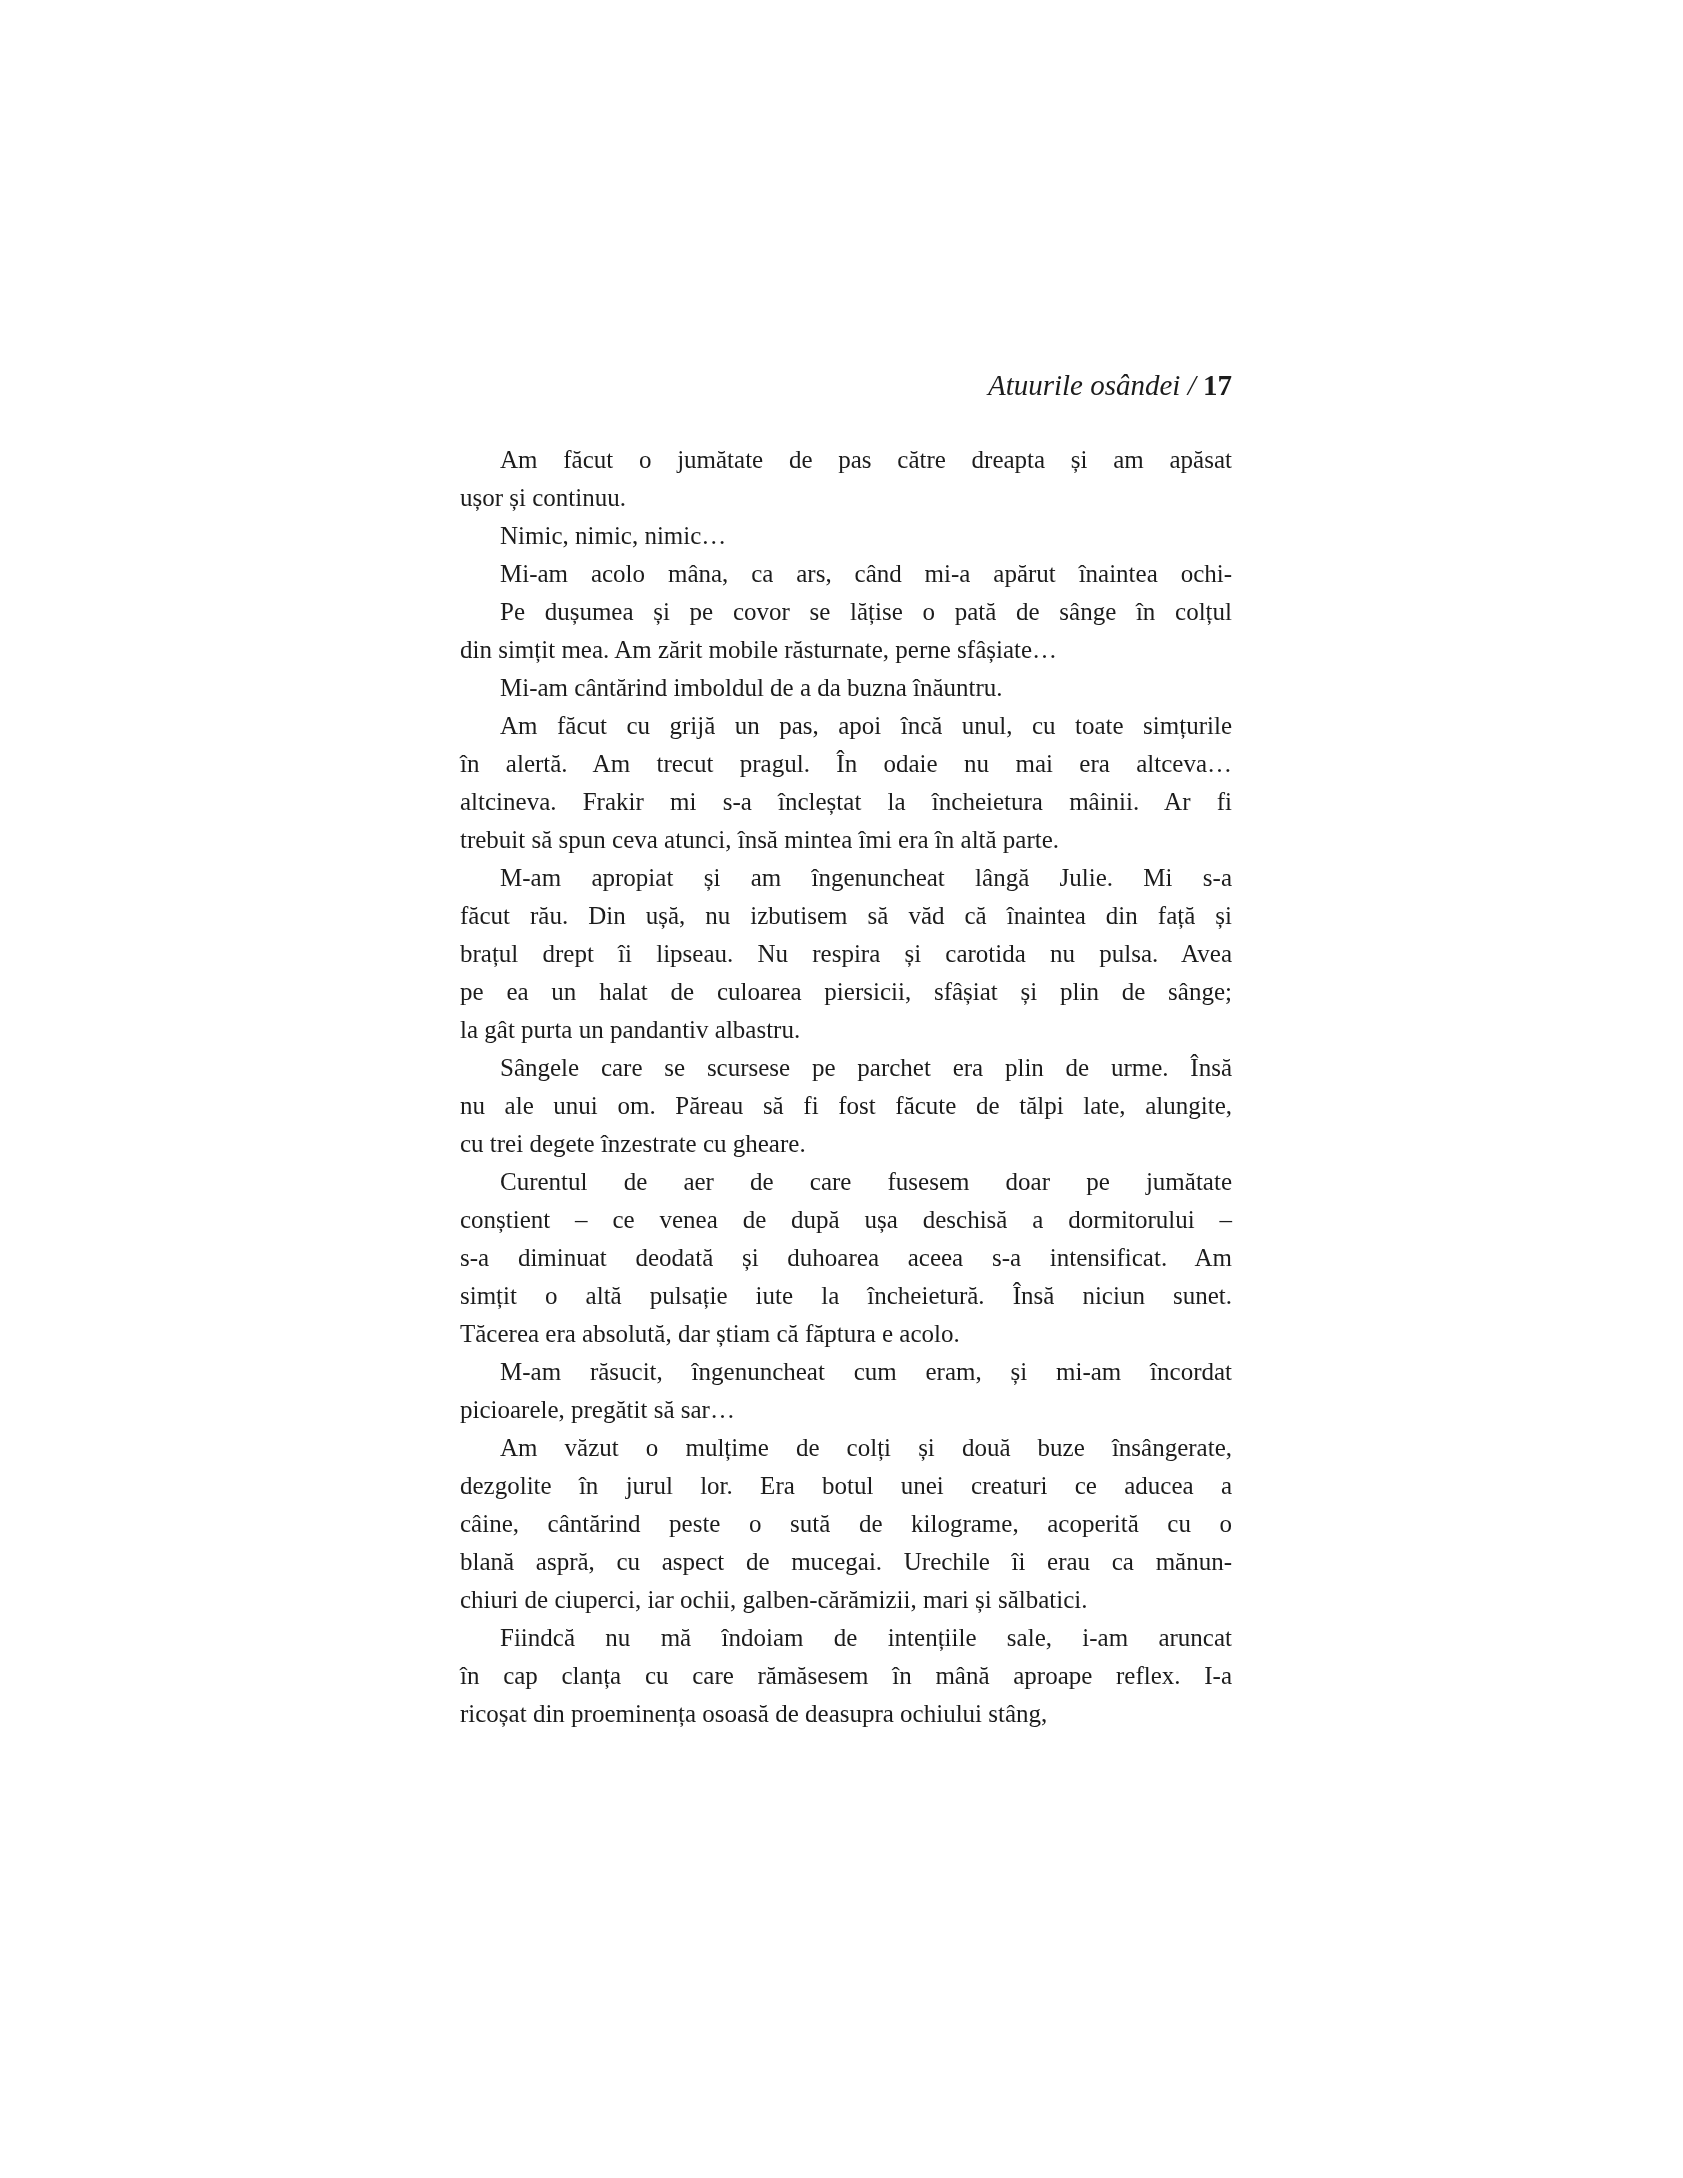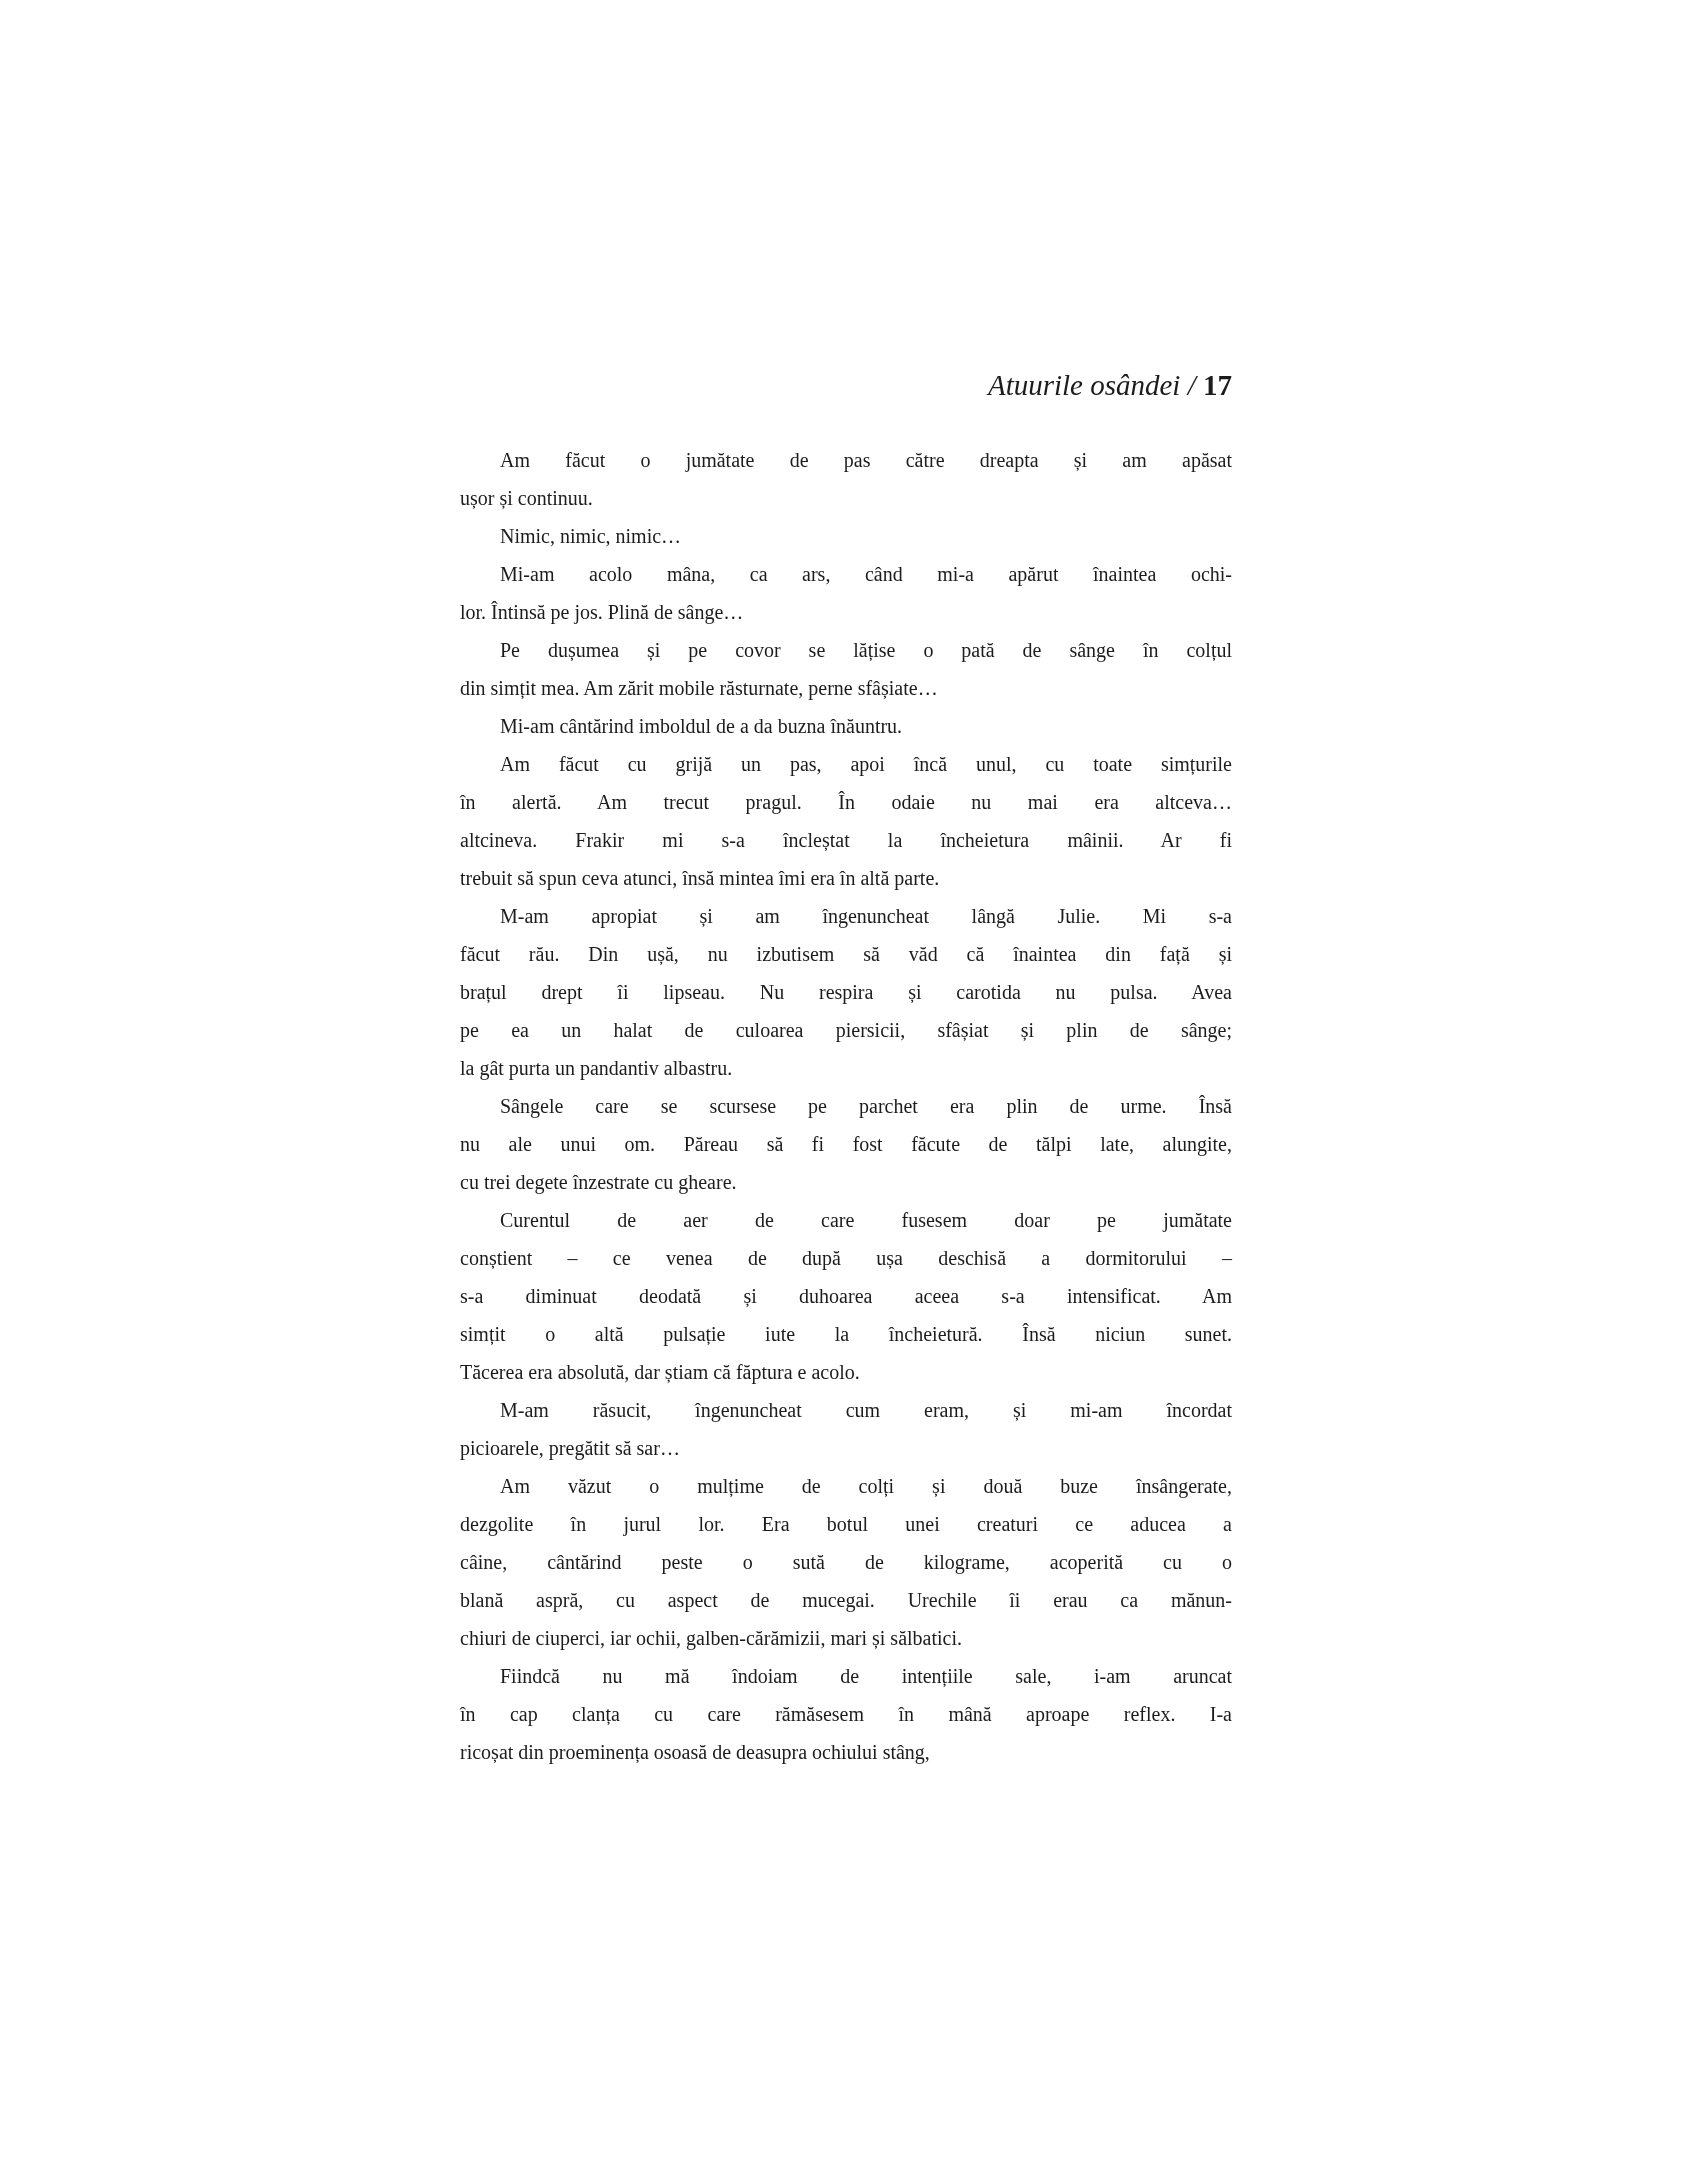--- a/index.html
+++ b/index.html
@@ -36,21 +36,21 @@
   .running-header .sep {
     font-style: italic;
   }
   .running-header .pagenum {
     font-weight: bold;
     font-style: normal;
     margin-top: 12px;
   }
   .body-text {
     margin-top: 35px;
-    font-size: 20px;
+    font-size: 25px;
     line-height: 38px;
   }
   .line {
     white-space: nowrap;
     text-align: justify;
     text-align-last: left;
   }
   .line.just {
     text-align-last: justify;
   }
@@ -64,21 +64,20 @@
 <div class="page">
   <div class="text-block">
     <div class="running-header">
       <span class="title">Atuurile osândei</span><span class="sep"> / </span><span class="pagenum">17</span>
     </div>
     <div class="body-text">
         <div class="line first just">Am făcut o jumătate de pas către dreapta și am apăsat</div>
         <div class="line">ușor și continuu.</div>
         <div class="line first">Nimic, nimic, nimic…</div>
         <div class="line first just">Mi-am acolo mâna, ca ars, când mi-a apărut înaintea ochi-</div>
-        <div class="line">lor. Întinsă pe jos. Plină de sânge…</div>
         <div class="line first just">Pe dușumea și pe covor se lățise o pată de sânge în colțul</div>
         <div class="line">din simțit mea. Am zărit mobile răsturnate, perne sfâșiate…</div>
         <div class="line first">Mi-am cântărind imboldul de a da buzna înăuntru.</div>
         <div class="line first just">Am făcut cu grijă un pas, apoi încă unul, cu toate simțurile</div>
         <div class="line just">în alertă. Am trecut pragul. În odaie nu mai era altceva…</div>
         <div class="line just">altcineva. Frakir mi s-a încleștat la încheietura mâinii. Ar fi</div>
         <div class="line">trebuit să spun ceva atunci, însă mintea îmi era în altă parte.</div>
         <div class="line first just">M-am apropiat și am îngenuncheat lângă Julie. Mi s-a</div>
         <div class="line just">făcut rău. Din ușă, nu izbutisem să văd că înaintea din față și</div>
         <div class="line just">brațul drept îi lipseau. Nu respira și carotida nu pulsa. Avea</div>

